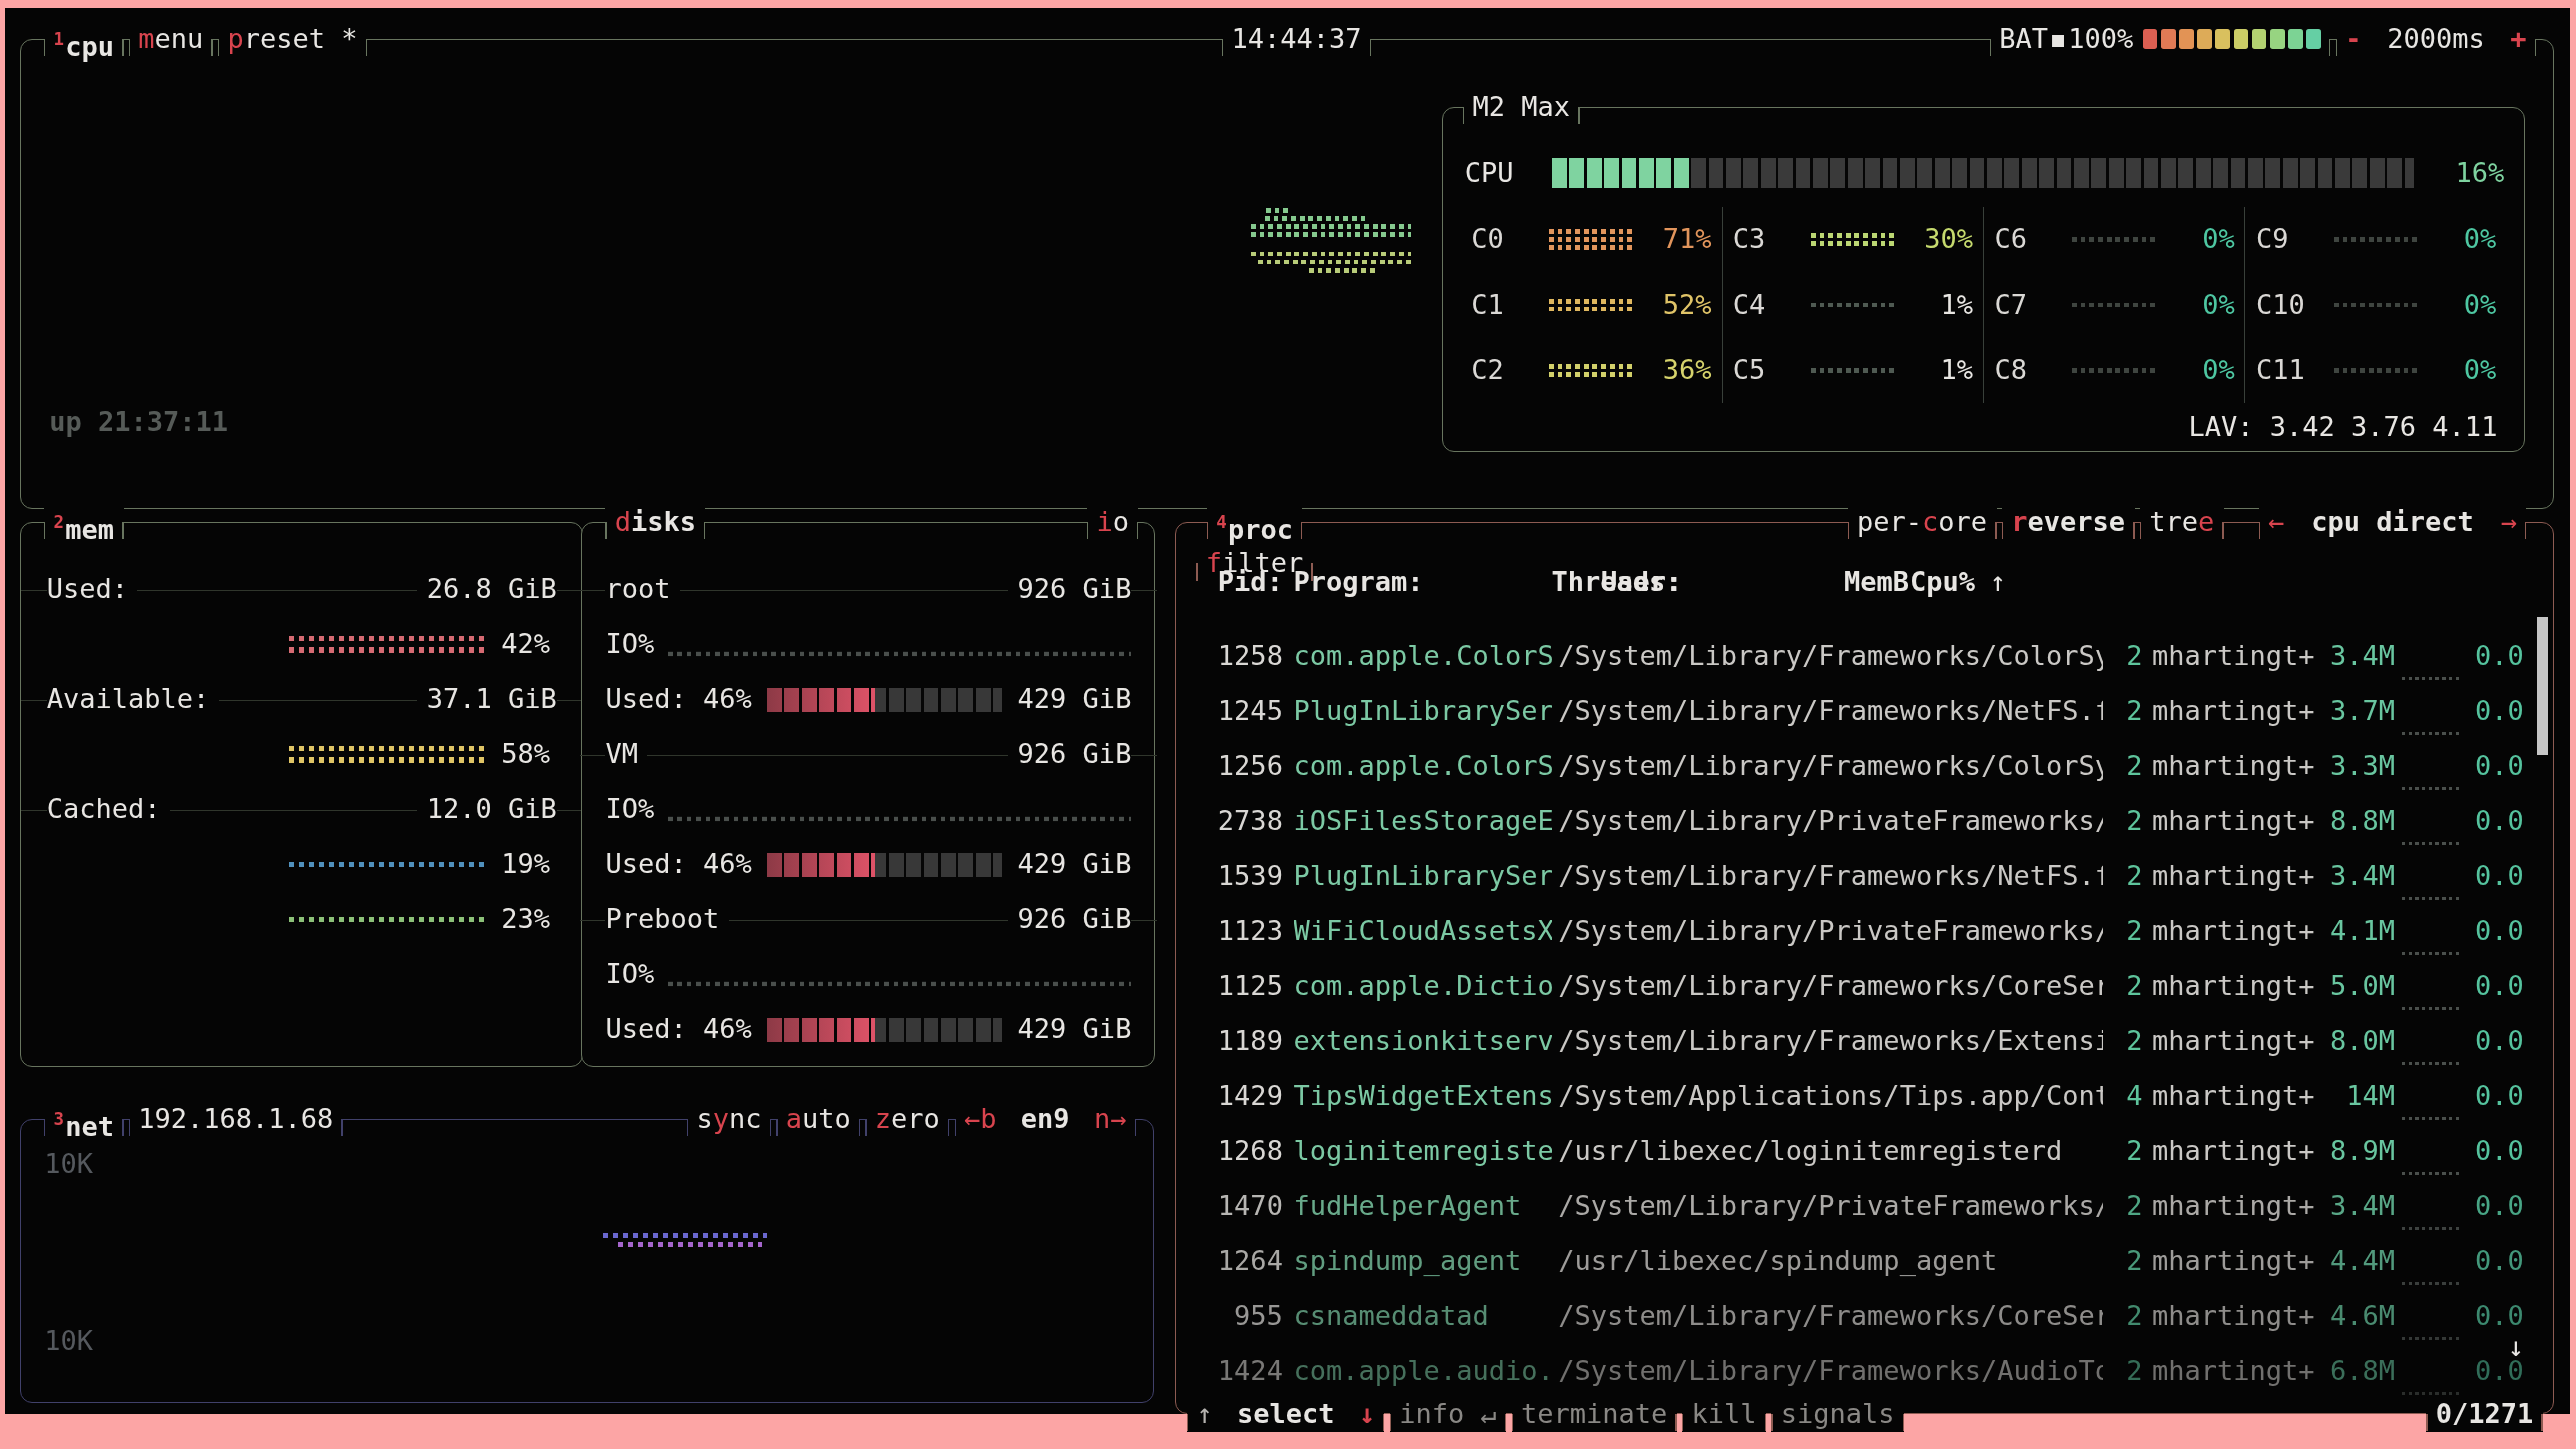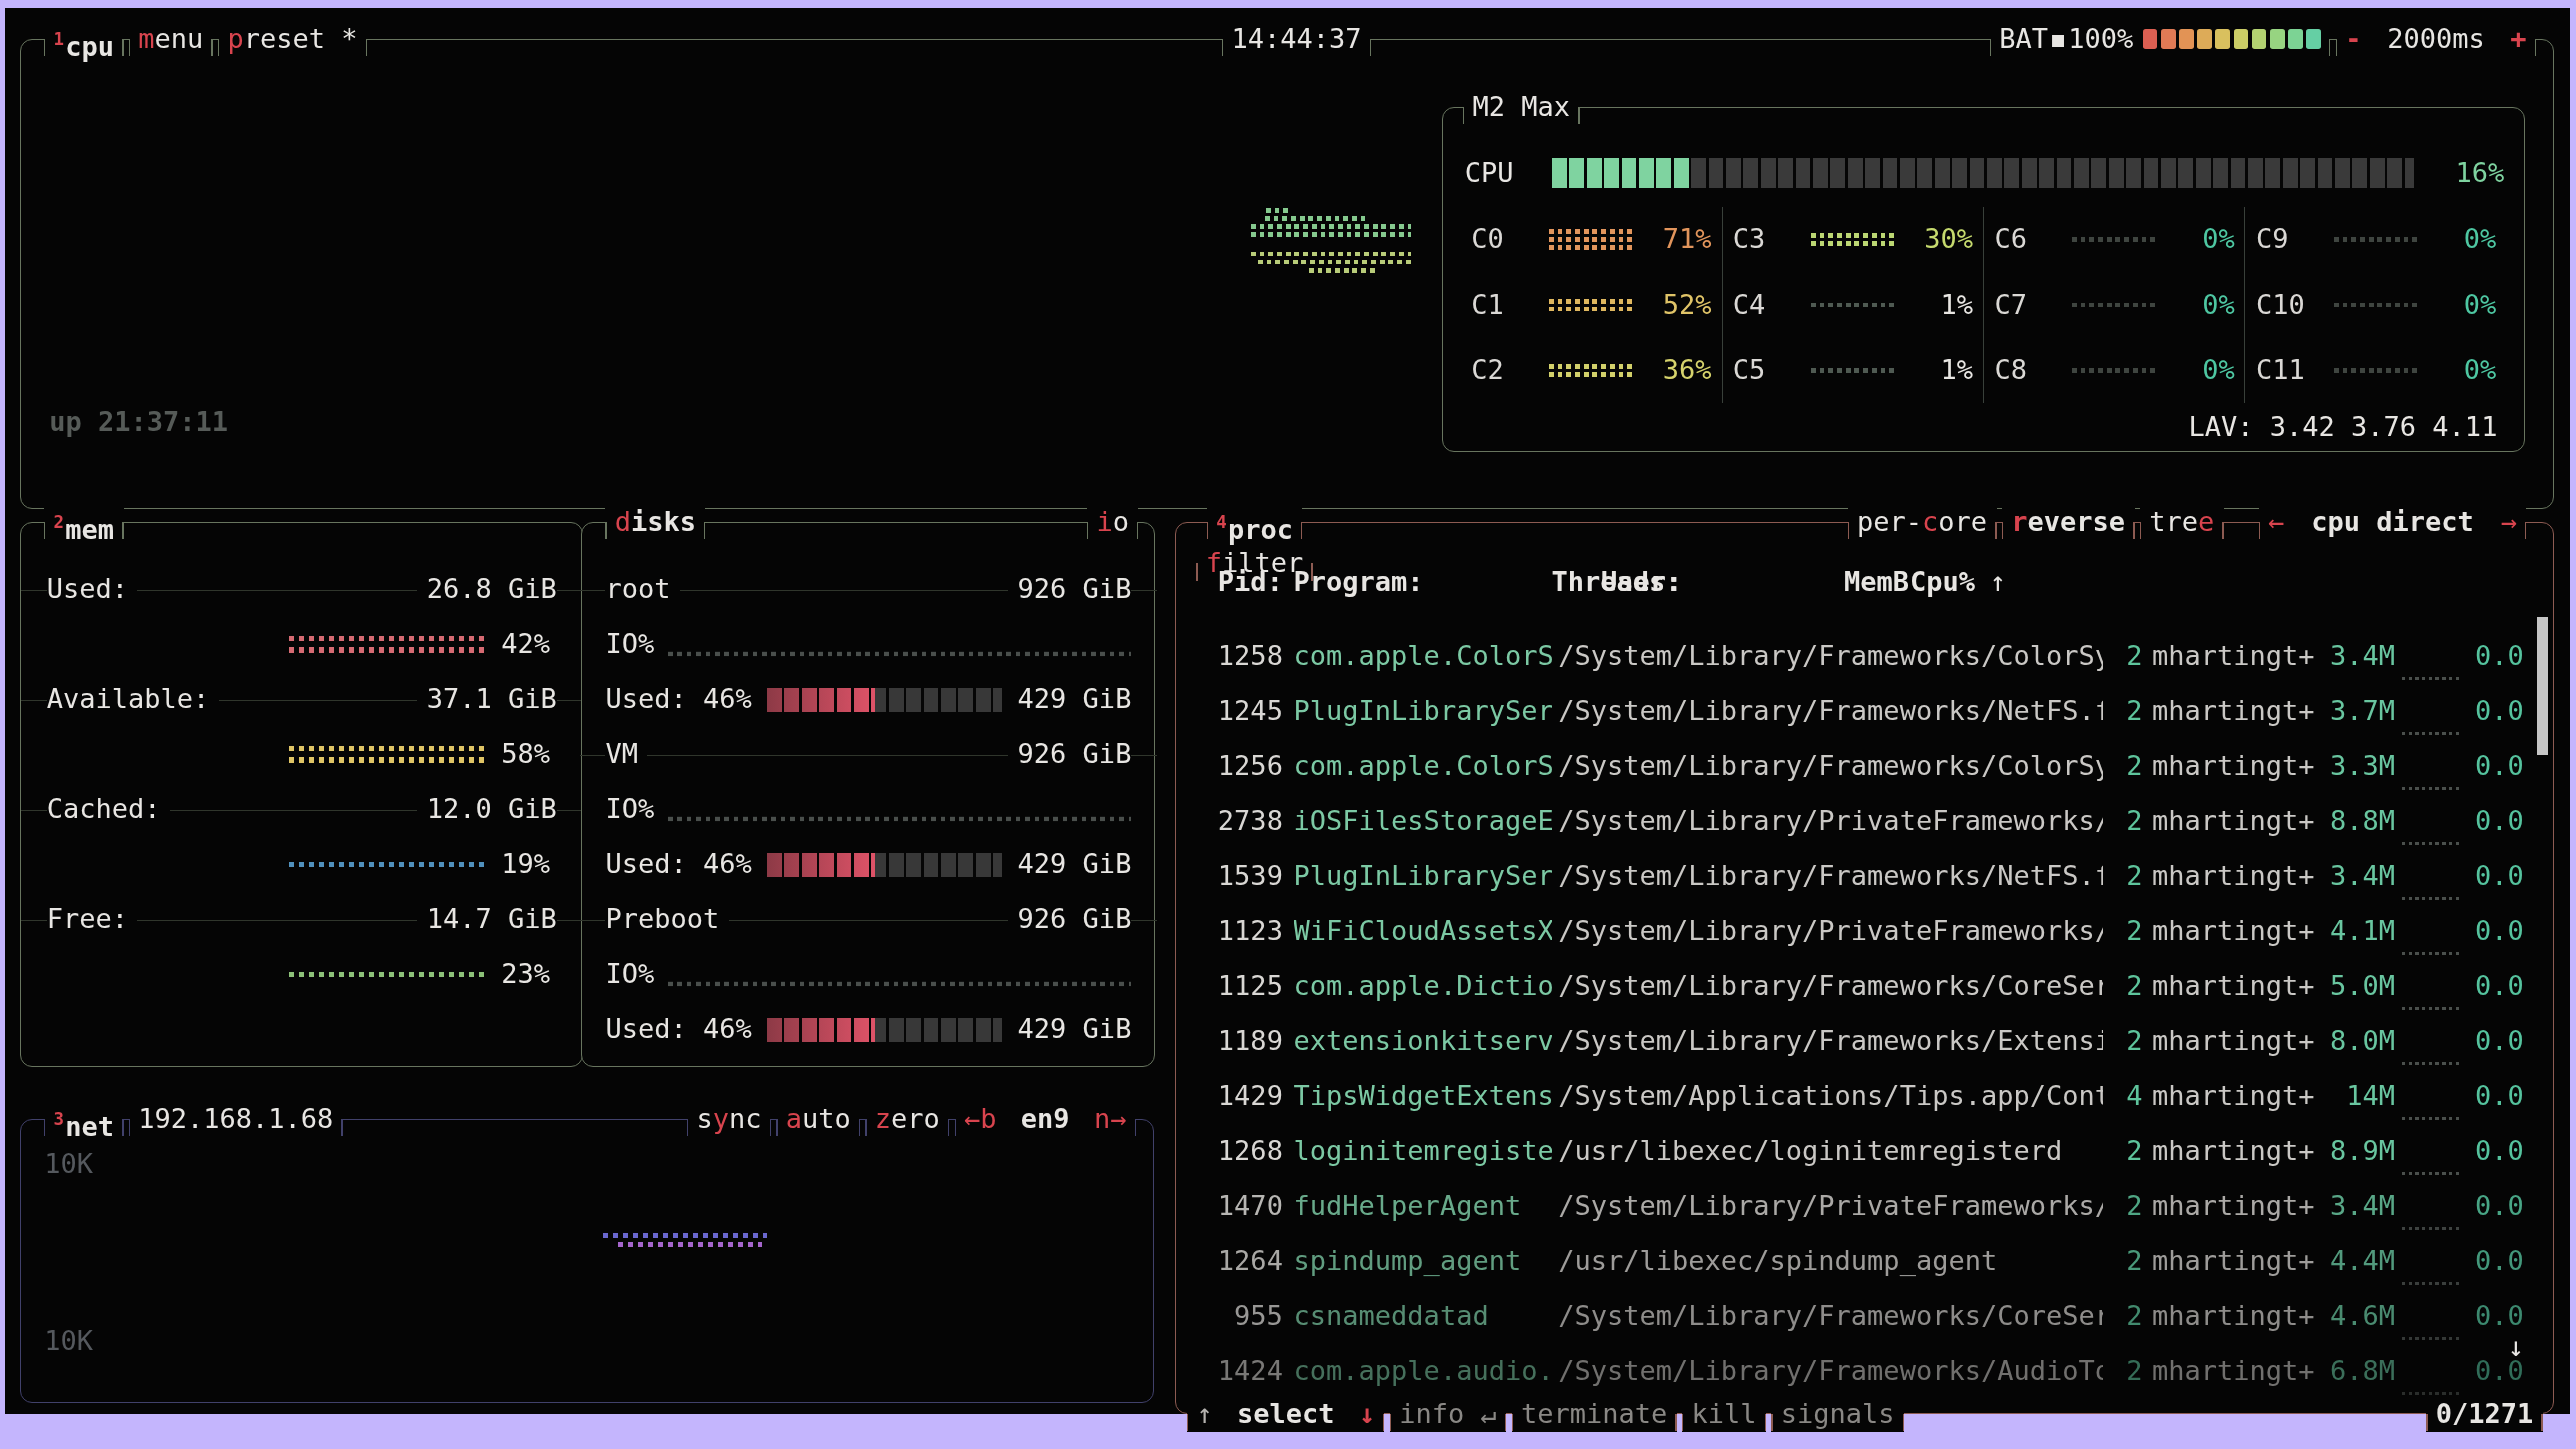--- a/index.html
+++ b/index.html
@@ -1,16 +1,16 @@
 <!DOCTYPE html>
 <html style="font-size:10.7px"><head>
 <meta charset="utf-8">
 <style>
   html,body{margin:0;padding:0;background:#1d323c;width:2576px;height:1449px;overflow:hidden;}
-  #screen{position:relative;width:2576px;height:1449px;background:#c4b5fd;
+  #screen{position:relative;width:2576px;height:1449px;background:#fca5a5;
           font-family:"DejaVu Sans Mono","Liberation Mono",monospace;font-size:27px;
           color:#e8e6e3;line-height:1.2;}
   #term{position:absolute;left:5.4px;top:8px;width:2565px;height:1406px;background:#050505;}
 
   .box{position:absolute;border:1.3px solid var(--bc);border-radius:12px;background:#050505;}
   .cpu-box{left:14.8px;right:16px;top:31px;height:468px;--bc:#68755f;}
   .m2-box{left:1421px;right:28px;top:67px;height:343px;--bc:#68755f;}
   .mem-box{left:14.8px;top:514px;width:561px;height:543px;--bc:#68755f;}
   .disks-box{left:576px;top:514px;width:572px;height:543px;--bc:#68755f;}
   .net-box{left:14.8px;top:1111px;width:1132px;height:282px;--bc:#41416b;}
@@ -270,25 +270,20 @@
         </div>
         <div class="trow">
             <div class="rule"></div>
           <span class="l">Cached:</span>
           <span class="v">12.0 GiB</span>
         </div>
         <div class="prowm">
           <div class="dg mem-dg" style="--c: #5191bd; --rows: 1;"></div>
           <span class="pct">19%</span>
         </div>
-        <div class="trow">
-            <div class="rule"></div>
-          <span class="l">Free:</span>
-          <span class="v">14.7 GiB</span>
-        </div>
         <div class="prowm">
           <div class="dg mem-dg" style="--c: #8cc178; --rows: 1;"></div>
           <span class="pct">23%</span>
         </div>
       </div>
     </div>
 
     <div class="box disks-box">
       <div class="tags" style="left:23px;">
         <div class="tag"><span class="hk">d</span><span class="b">isks</span></div>

